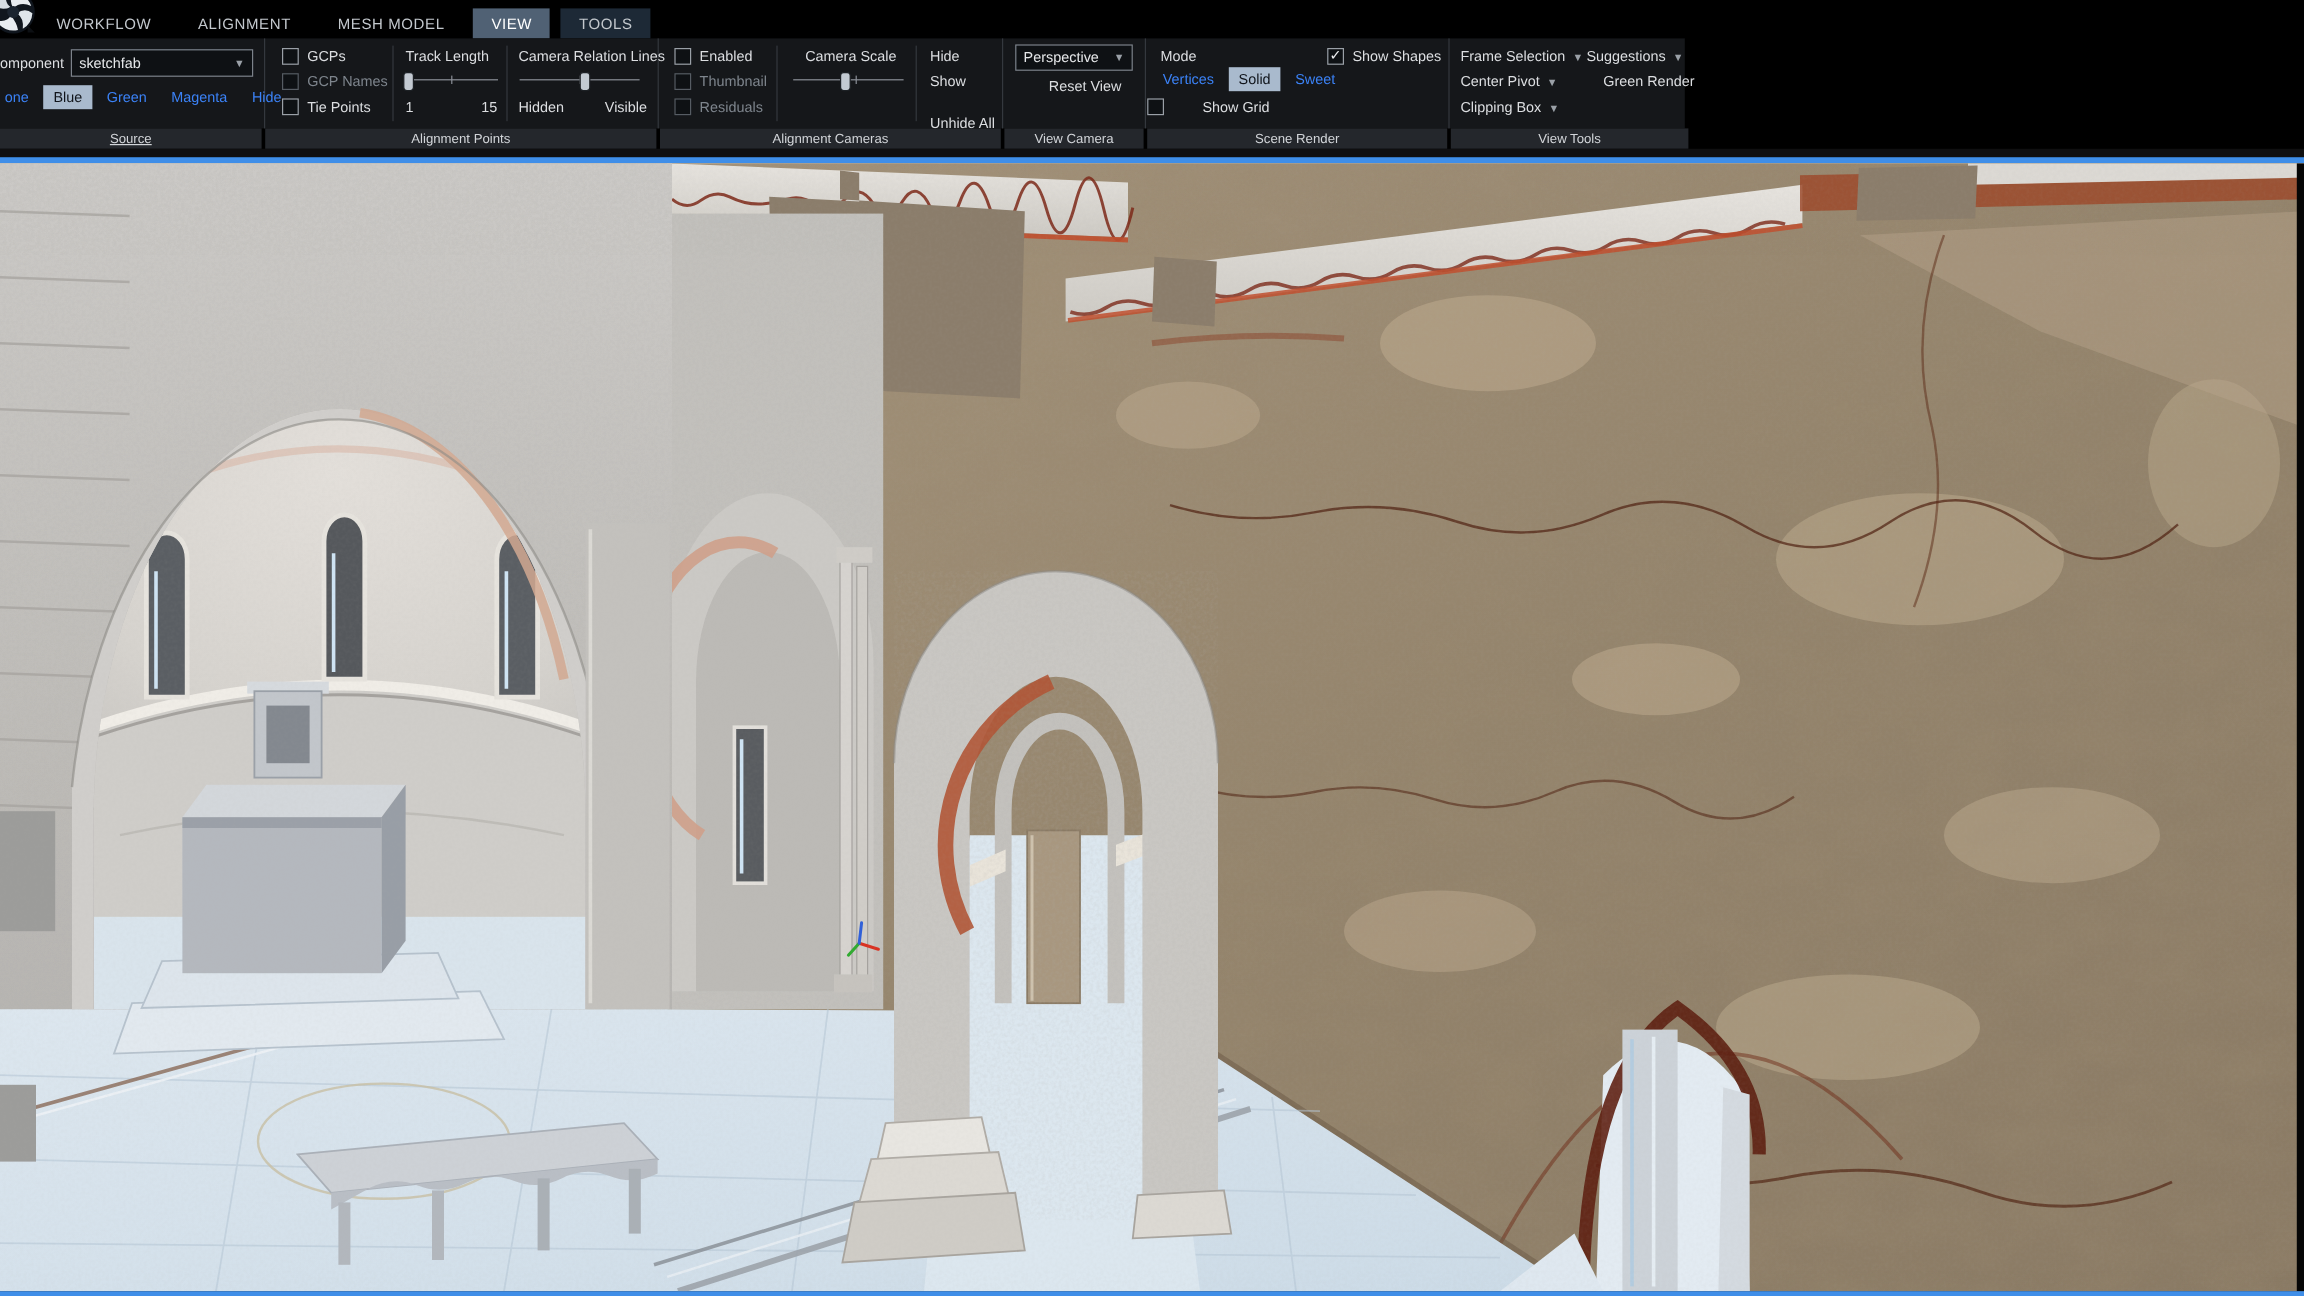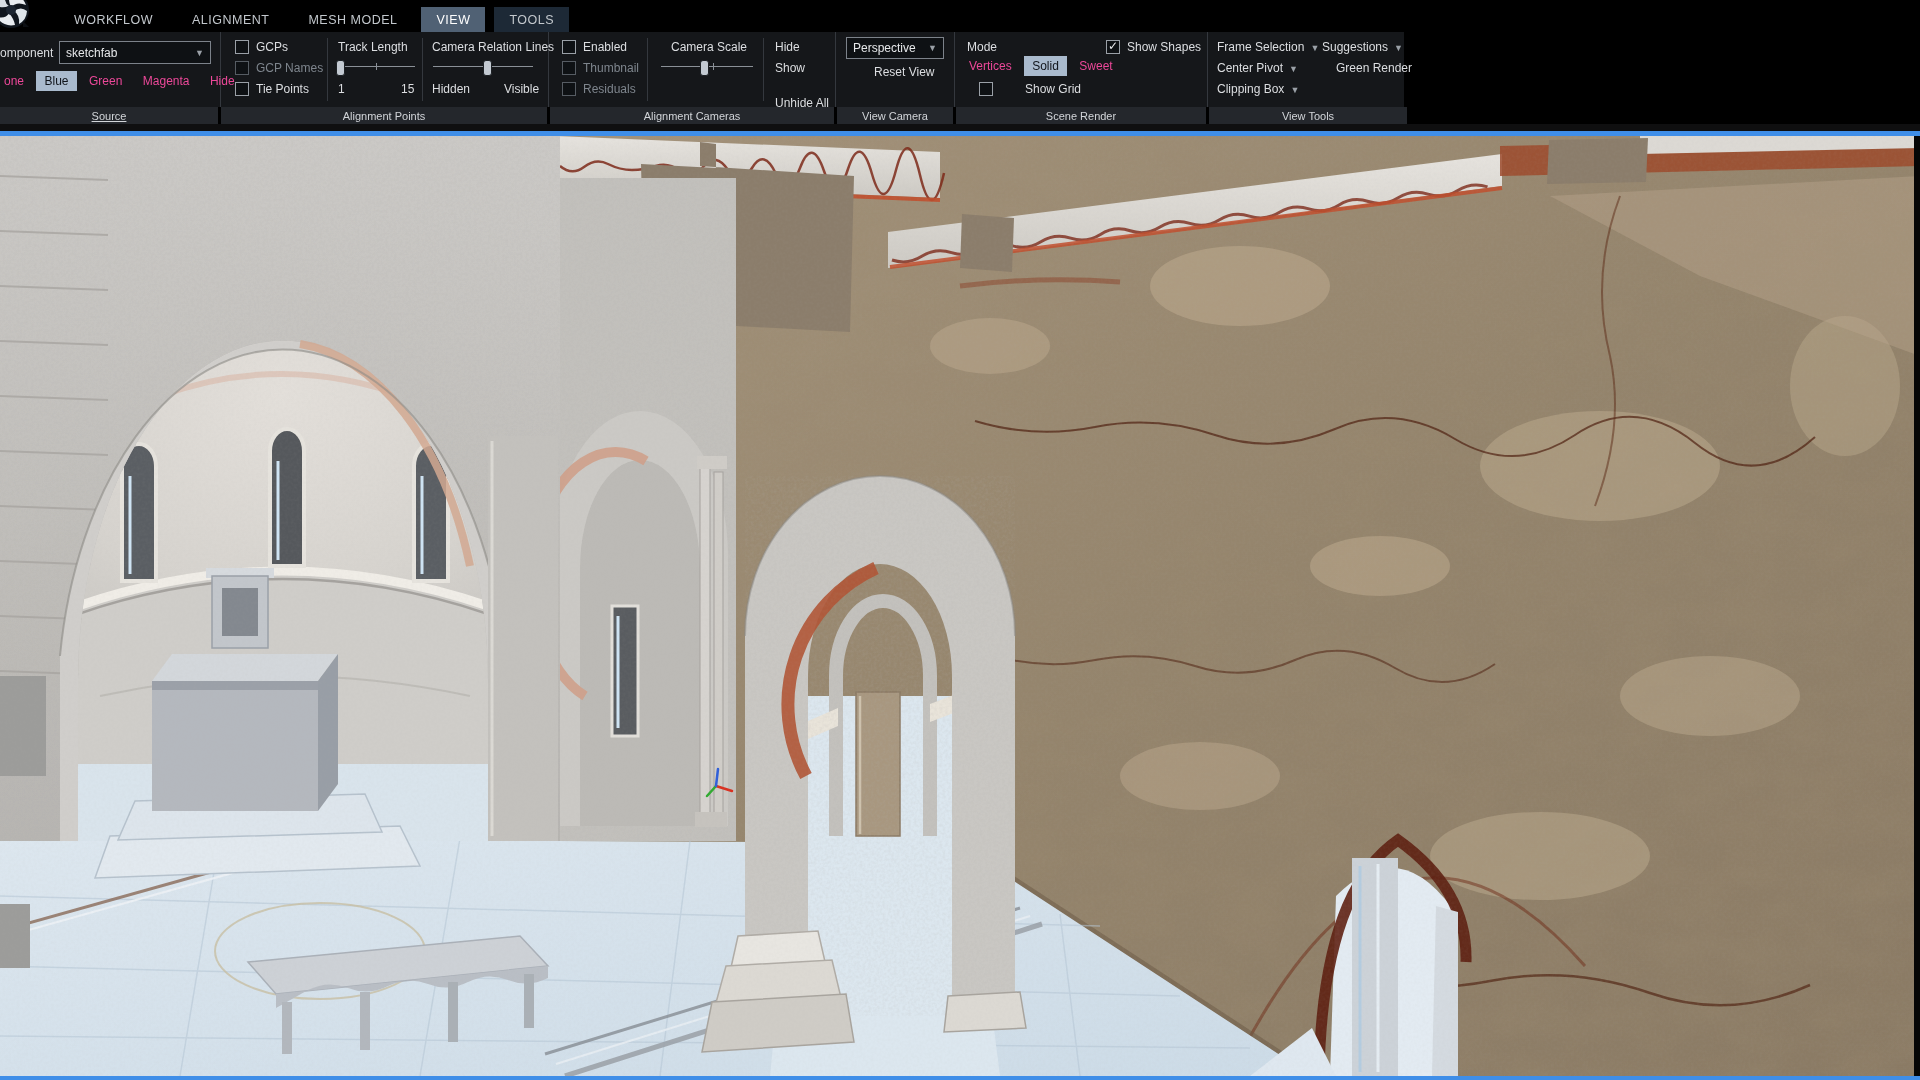--- a/index.html
+++ b/index.html
@@ -3,21 +3,21 @@
 <meta charset="utf-8">
 <style>
   html,body{margin:0;padding:0;background:#000;}
   .screen{position:relative;width:1920px;height:1080px;overflow:hidden;background:#000;
           font-family:"Liberation Sans","DejaVu Sans",sans-serif;-webkit-font-smoothing:antialiased;}
   
   .frag{position:absolute;top:0;}
   
   .ribbon{position:absolute;top:0;left:0;width:1920px;height:124px;background:#000;}
   .logo{position:absolute;left:-7px;top:-9px;width:44px;height:44px;}
-  .tabs-row{position:absolute;top:7px;left:59px;height:25px;display:flex;align-items:stretch;}
+  .tabs-row{position:absolute;top:7px;left:32px;height:25px;display:flex;align-items:stretch;}
   .tab{display:flex;align-items:center;padding:0 15px;margin-right:9px;color:#c3c8cd;font-size:12.5px;letter-spacing:.5px;cursor:default;}
   .tab.selected{background:#506174;color:#fff;}
   .tab.tools-tab{background:#1d2936;}
   .groups-row{position:absolute;top:32px;left:0;height:75px;width:1404px;background:#15171a;display:flex;}
   .group{position:relative;height:75px;flex:0 0 auto;}
   .gsep{flex:0 0 1px;background:#34383e;height:75px;}
   .labels-row{position:absolute;top:107px;left:0;height:17px;display:flex;}
   .glabel{background:#24272c;color:#d2d5d9;font-size:11px;display:flex;align-items:center;justify-content:center;margin-right:3px;}
   .vdiv{position:absolute;top:6px;bottom:6px;width:1px;background:#34383e;}
   .lbl{color:#dcdee1;font-size:12px;white-space:nowrap;}
@@ -27,21 +27,21 @@
   .dim .cb{border-color:#565c63;}
   .cb.checked{position:relative;}
   .cb.checked::after{content:"✓";position:absolute;left:0;top:-2px;width:12px;text-align:center;color:#eceef0;font-size:12px;}
   .slider{position:relative;height:14px;}
   .slider .track{position:absolute;left:0;right:0;top:6px;height:1px;background:#8a9097;}
   .slider .tick{position:absolute;top:3px;width:1px;height:7px;background:#8a9097;}
   .slider .handle{position:absolute;top:0;width:7px;height:14px;background:#c3cad2;border:1px solid #1c2024;border-radius:3px;margin-left:-3px;}
   .select{background:#0e1114;border:1px solid #7c828a;color:#e6e8ea;font-size:12px;display:flex;align-items:center;justify-content:space-between;padding:0 6px;box-sizing:border-box;}
   .caret{color:#9aa0a7;font-size:9px;margin-left:6px;}
   .txtbtn{position:absolute;color:#dcdee1;font-size:12px;white-space:nowrap;cursor:default;}
-  .chip{display:inline-block;padding:3px 8px;font-size:12px;color:#ec4899;}
+  .chip{display:inline-block;padding:3px 8px;font-size:12px;color:#3b82f6;}
   .chip.selected{background:#a9bacd;color:#10141a;}
   .ddbtn{color:#dcdee1;font-size:12px;white-space:nowrap;}
   
   .gapline{position:absolute;top:124px;left:0;width:1920px;height:7px;background:#0f0f10;}
   .vp-border-top{position:absolute;top:131px;left:0;width:1920px;height:5px;background:#3f8ee8;}
   .vp-border-bottom{position:absolute;top:1076px;left:0;width:1920px;height:4px;background:#3f8ee8;}
   .viewport{position:absolute;top:136px;left:0;width:1920px;height:940px;background:#c4c3c0;}
   .viewport svg{display:block;}
 </style>
 </head>
@@ -167,21 +167,21 @@
         <span class="lbl" style="position:absolute;left:12px;top:8px;">Mode</span>
         <div class="cbrow" style="left:151px;top:8px;">
           <span class="cb checked"></span>
           <span class="lbl">Show Shapes</span>
         </div>
         <div style="position:absolute;left:6px;top:24px;white-space:nowrap;">
           <span class="chip">Vertices</span>
           <span class="chip selected">Solid</span>
           <span class="chip">Sweet</span>
         </div>
-        <div class="cbrow" style="left:24px;top:50px;gap:32px;">
+        <div class="cbrow" style="left:1px;top:50px;gap:32px;">
           <span class="cb"></span>
           <span class="lbl">Show Grid</span>
         </div>
       </div>
       <div class="gsep"></div>
 
       <div class="group" style="width:200px;">
         <span class="txtbtn" style="left:9px;top:8px;"><span class="ddbtn">Frame Selection</span><span class="caret">▼</span></span>
         <span class="txtbtn" style="left:9px;top:29px;"><span class="ddbtn">Center Pivot</span><span class="caret">▼</span></span>
         <span class="txtbtn" style="left:9px;top:50px;"><span class="ddbtn">Clipping Box</span><span class="caret">▼</span></span>

